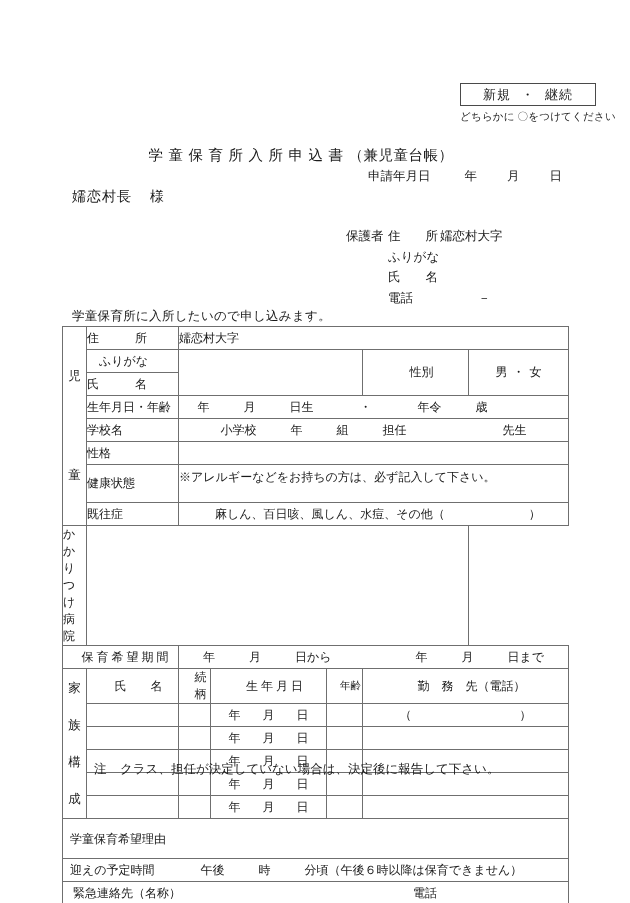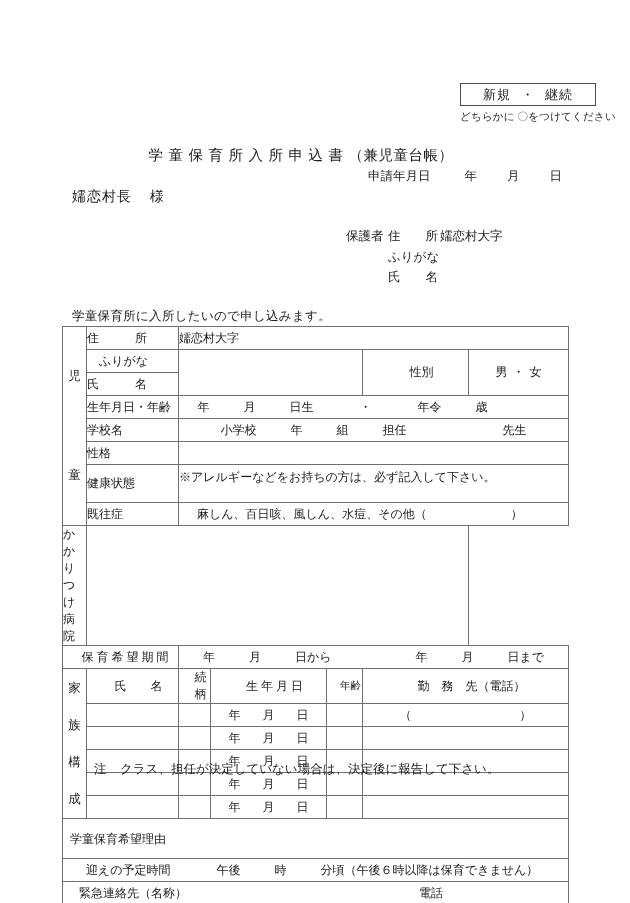--- a/index.html
+++ b/index.html
@@ -192,20 +192,23 @@
 
   <div class="abs guardian">
     <div class="row">
       <span class="lead">保護者</span><span class="key">住　　所</span><span class="val">嬬恋村大字</span>
     </div>
     <div class="row">
       <span class="lead-blank"></span><span class="key">ふりがな</span><span class="val"></span>
     </div>
     <div class="row">
       <span class="lead-blank"></span><span class="key">氏　　名</span><span class="val"></span>
+    </div>
+    <div class="row">
+      <span class="lead-blank"></span><span class="key">電話</span><span class="tel-dash">－</span>
     </div>
   </div>
 
   <div class="abs intro nowrap">学童保育所に入所したいので申し込みます。</div>
 
   <table class="tbl">
     <colgroup>
       <col style="width:24px">
       <col style="width:92px">
       <col style="width:32px">
@@ -261,21 +264,21 @@
 
       <tr style="height:38px">
         <td class="lbl-cell">健康状態</td>
         <td class="body-cell" colspan="6" style="vertical-align:top;padding-top:4px">
           <span>※アレルギーなどをお持ちの方は、必ず記入して下さい。</span>
         </td>
       </tr>
 
       <tr>
         <td class="lbl-cell">既往症</td>
-        <td class="body-cell" colspan="6" style="padding-left:18px">麻しん、百日咳、風しん、水痘、その他（　　　　　　　）</td>
+        <td class="body-cell" colspan="6" style="padding-left:36px">麻しん、百日咳、風しん、水痘、その他（　　　　　　　）</td>
       </tr>
 
       <tr>
         <td class="lbl-cell">かかりつけ病院</td>
         <td class="body-cell" colspan="6"></td>
       </tr>
 
       <tr>
         <td class="lbl-cell center sp3" colspan="2">保育希望期間</td>
         <td class="body-cell center" colspan="6">
@@ -345,27 +348,27 @@
         <td class="body-cell center" colspan="2"></td>
       </tr>
 
       <tr style="height:40px">
         <td class="body-cell" colspan="8" style="vertical-align:top;padding-top:12px;padding-left:7px">
           <span>学童保育希望理由</span>
         </td>
       </tr>
 
       <tr>
-        <td class="body-cell" colspan="8" style="padding-left:23px">
+        <td class="body-cell" colspan="8" style="padding-left:7px">
           <span>迎えの予定時間</span><span class="gap-l"></span><span>午後</span><span class="gap-m"></span><span>時</span><span class="gap-m"></span><span>分頃</span><span>（午後６時以降は保育できません）</span>
         </td>
       </tr>
 
       <tr>
-        <td class="body-cell" colspan="8" style="padding-left:16px">
+        <td class="body-cell" colspan="8" style="padding-left:10px">
           <span>緊急連絡先（名称）</span><span class="gap-xl"></span><span class="gap-xl"></span><span class="gap-xl"></span><span class="gap-l"></span><span>電話</span>
         </td>
       </tr>
     </tbody>
   </table>
 
   <div class="abs notes">
     <div class="note-line">
       <span class="marker">注</span><span>クラス、担任が決定していない場合は、決定後に報告して下さい。</span>
     </div>

